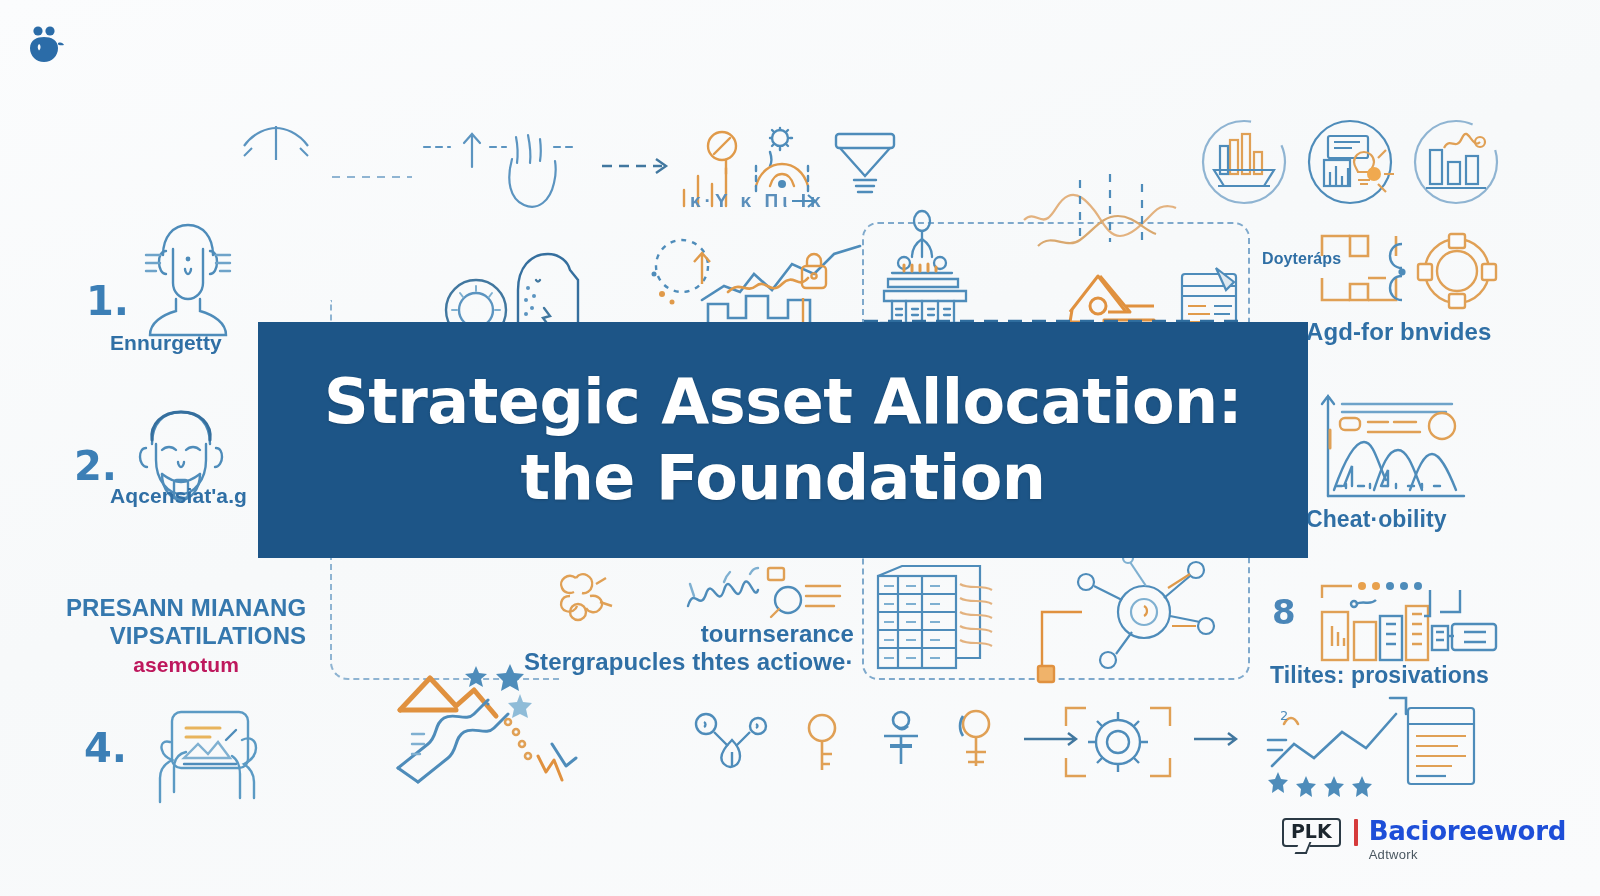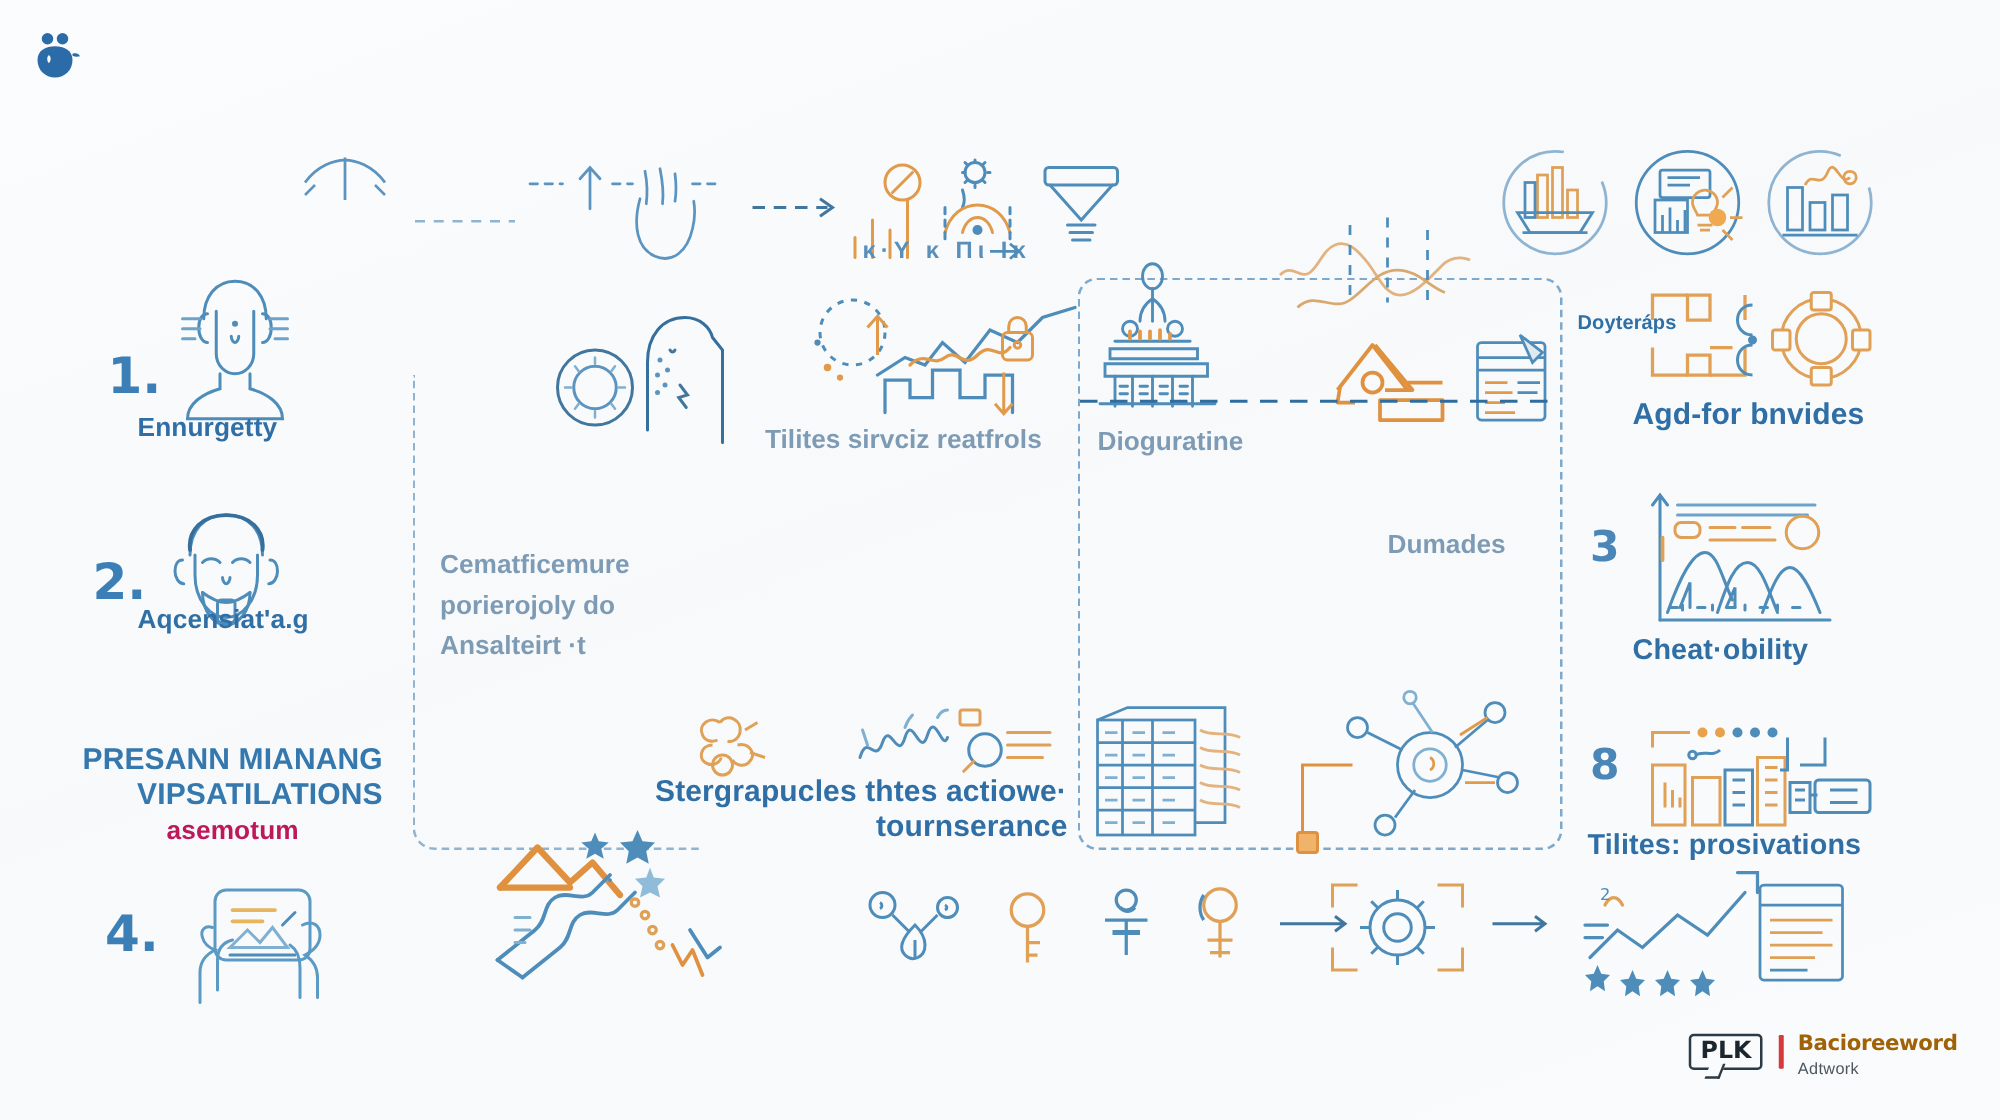--- a/index.html
+++ b/index.html
@@ -124,21 +124,21 @@
     transform: skewX(-22deg);
     background:#fafbfc;
   }
   #footer-logo .bar {
     width: 4px; height: 27px; background: #d63b3b;
     margin: 1px 11px 0 13px; border-radius: 1px;
   }
   #footer-logo .names { display:flex; flex-direction: column; }
   #footer-logo .brand-name {
     font-family: "DejaVu Sans", sans-serif;
-    font-weight: 700; font-size: 17px; color:#a16207; line-height:1.0;
+    font-weight: 700; font-size: 26px; color:#1d4ed8; line-height:1.0;
     letter-spacing:-.3px;
   }
   #footer-logo .brand-sub {
     font-size: 13px; color:#4a5760; margin-top: 3px; letter-spacing:.3px;
   }
 </style>
 </head>
 <body>
 
 <div id="stage">
@@ -447,22 +447,22 @@
       <path d="M4 44c6-20 12 6 18-12s12 16 18-4 12 18 18-2 12 14 16 2" stroke="#4e8cba"></path>
       <path d="M10 34l-4-12M40 20c2-6 4-8 6-10M66 12c2-4 4-6 8-6" stroke="#7fb0d1"></path>
       <rect x="84" y="6" width="16" height="12" rx="2" stroke="#e0a055"></rect>
       <circle cx="104" cy="38" r="13" stroke="#4e8cba"></circle>
       <path d="M95 47l-8 8" stroke="#e0a055"></path>
       <path d="M122 24h34M122 34h34M122 44h28" stroke="#e0a055"></path>
     </svg>
   </div>
 
   <div class="txt" style="left:524px; top:620px; font-size:24px; color:#2f6fa5; width:330px; white-space:normal;">
+    <div style="text-align:right;">tournserance</div>
     <div>Stergrapucles thtes actiowe·</div>
-    <div style="text-align:right;">tournserance</div>
   </div>
 
   <div class="ico" style="left:392px; top:648px;">
     <svg width="190" height="140" fill="none" stroke-width="5" stroke-linecap="round" stroke-linejoin="round">
       <path d="M8 62l30-32 26 28 18-16 22 26" stroke="#e0913f"></path>
       <path d="M8 62h56" stroke="#e0913f"></path>
       <g stroke="#4e8cba" stroke-width="3">
         <path d="M6 120l30-24c10-8 6-20 16-26s22 4 30-4l14-14"></path>
         <path d="M26 134l30-24c10-8 6-20 16-26s22 4 30-4l14-14"></path>
         <path d="M6 120l20 14M96 56l0 0"></path>
@@ -723,20 +723,24 @@
 
   <div class="behind" style="left:612px; top:340px;">Tilites sirvciz reatfrols</div>
   <div class="behind" style="left:878px; top:342px;">Dioguratine</div>
   <div class="behind" style="left:1110px; top:424px;">Dumades</div>
   <div class="behind" style="left:352px; top:436px; line-height:1.55;">
     <div>Cematficemure</div>
     <div>porierojoly do</div>
     <div>Ansalteirt ·t</div>
   </div>
 
+  <div id="title-banner">
+    <div class="title-line">Strategic Asset Allocation:</div>
+    <div class="title-line">the Foundation</div>
+  </div>
 
   <div id="footer-logo">
     <div class="plk-box">PLK</div>
     <div class="bar"></div>
     <div class="names">
       <div class="brand-name">Bacioreeword</div>
       <div class="brand-sub">Adtwork</div>
     </div>
   </div>
 

